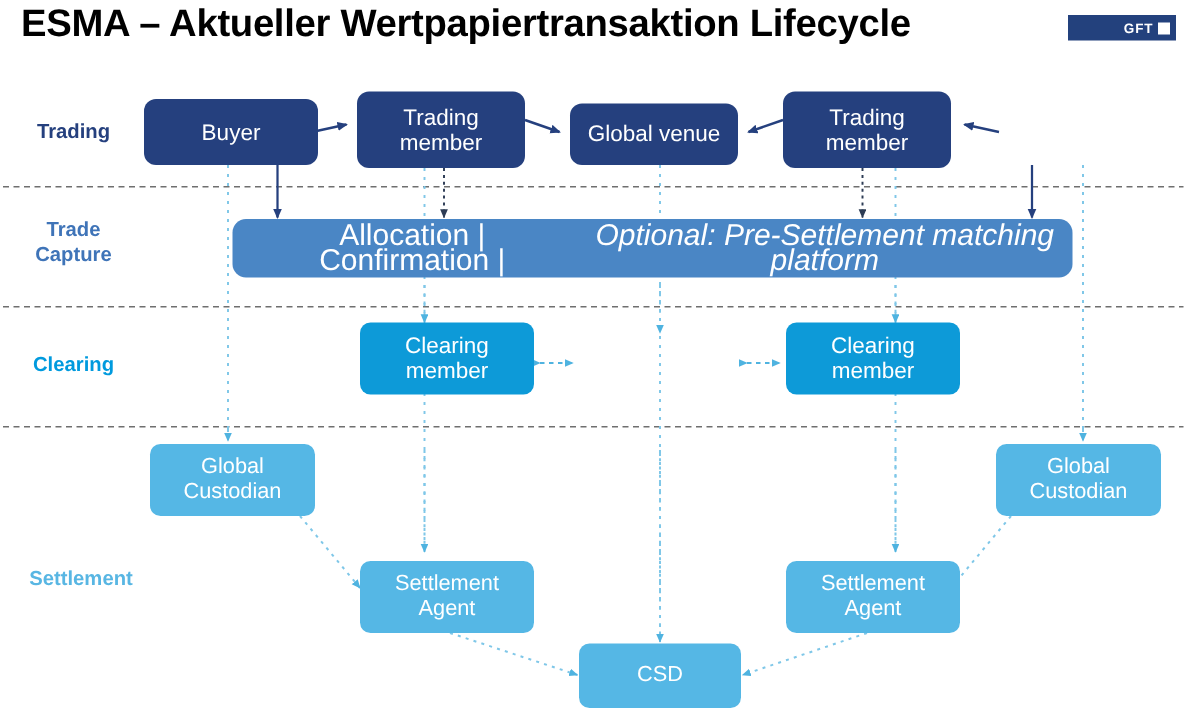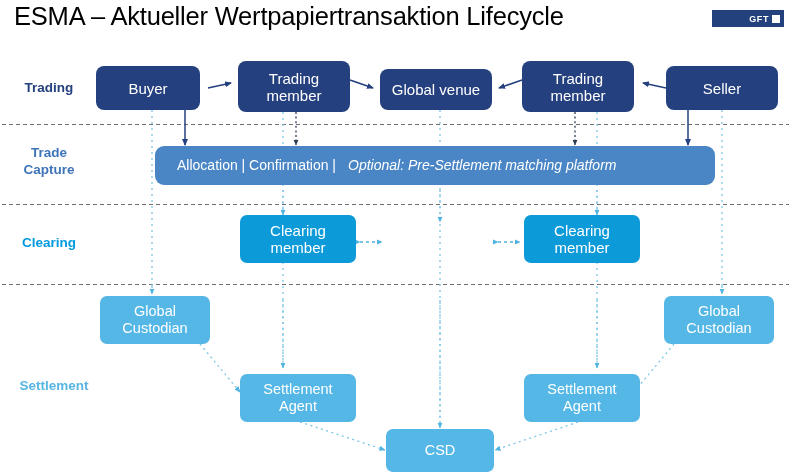--- a/index.html
+++ b/index.html
@@ -17,21 +17,21 @@
     width: 791px; height: 475px;
     background: #ffffff;
   }
 
   
   #title {
     position: absolute;
     left: 14px; top: 2px;
     width: 680px;
     font-size: 25.5px;
-    font-weight: normal;
+    font-weight: bold;
     color: #000000;
     letter-spacing: -0.2px;
     white-space: nowrap;
   }
   #gft-logo {
     position: absolute;
     left: 712px; top: 10px;
     width: 72px; height: 17px;
     background: #23417d;
     display: flex;
@@ -85,21 +85,21 @@
     white-space: pre-line;
     border-radius: 7px;
   }
   .node.navy {
     background: #25407e;
     font-size: 15px;
     border-radius: 8px;
   }
   .node.mid {
     background: #4a86c5;
-    font-size: 14px;
+    font-size: 20px;
     border-radius: 9px;
     justify-content: flex-start;
     padding-left: 22px;
   }
   .node.cyan {
     background: #0d9ad8;
     font-size: 15px;
   }
   .node.light {
     background: #55b7e5;
@@ -193,27 +193,26 @@
       <line x1="440" y1="300" x2="440" y2="428" marker-end="url(#ah-cyan)"></line>
     </g>
   </svg>
 
   <div class="lane-label" style="left:6px; top:79px; width:86px; color:#25407e;">Trading</div>
   <div class="lane-label" style="left:6px; top:144px; width:86px; color:#3f74b8;">Trade
 Capture</div>
   <div class="lane-label" style="left:6px; top:234px; width:86px; color:#009ade;">Clearing</div>
   <div class="lane-label" style="left:2px; top:377px; width:104px; color:#58b6e3;">Settlement</div>
 
-  <div class="node navy" style="left:96px;  top:66px; width:104px; height:44px;">Buyer</div>
+  <div class="node navy" style="left:96px;  top:66px; width:116px; height:44px;">Buyer</div>
   <div class="node navy" style="left:238px; top:61px; width:112px; height:51px;">Trading
 member</div>
   <div class="node navy" style="left:380px; top:69px; width:112px; height:41px;">Global venue</div>
   <div class="node navy" style="left:522px; top:61px; width:112px; height:51px;">Trading
 member</div>
-  <div class="node navy" style="left:666px; top:66px; width:112px; height:44px;">Seller</div>
 
   <div class="node mid" style="left:155px; top:146px; width:560px; height:39px;">
     <span>Allocation | Confirmation | </span><span class="opt">Optional: Pre-Settlement matching platform</span>
   </div>
 
   <div class="node cyan" style="left:240px; top:215px; width:116px; height:48px;">Clearing
 member</div>
   <div class="node cyan" style="left:524px; top:215px; width:116px; height:48px;">Clearing
 member</div>
 

